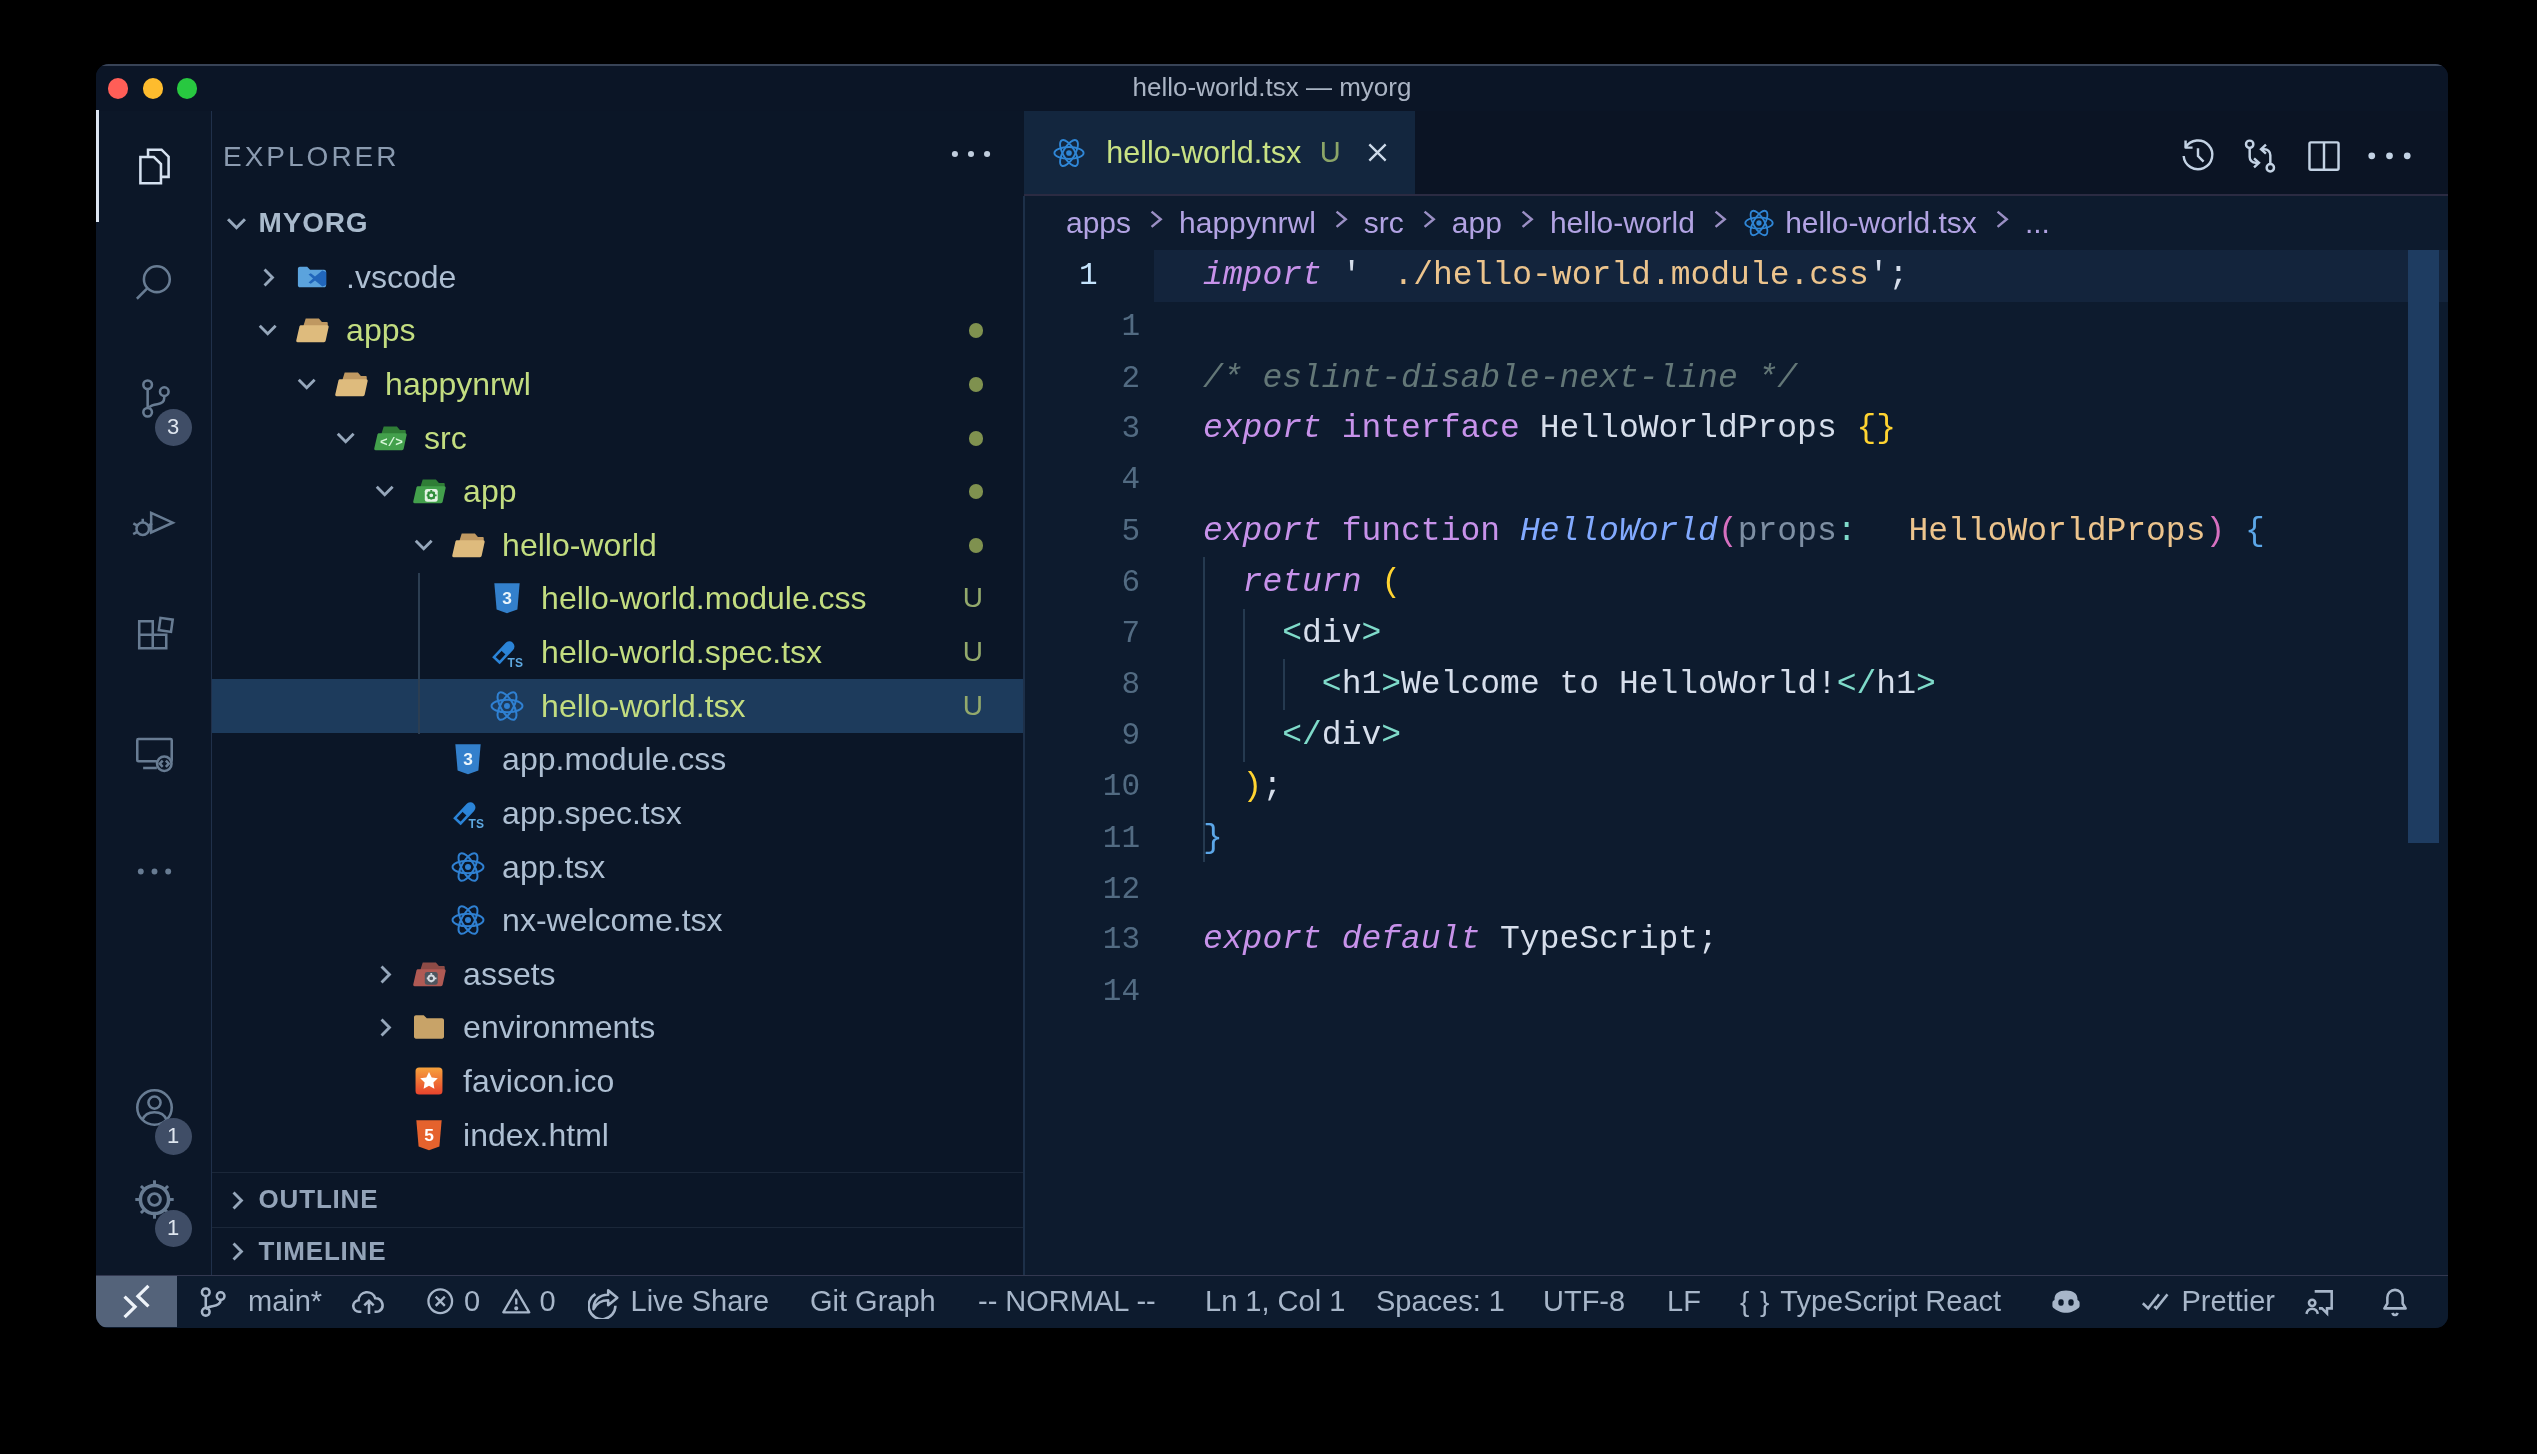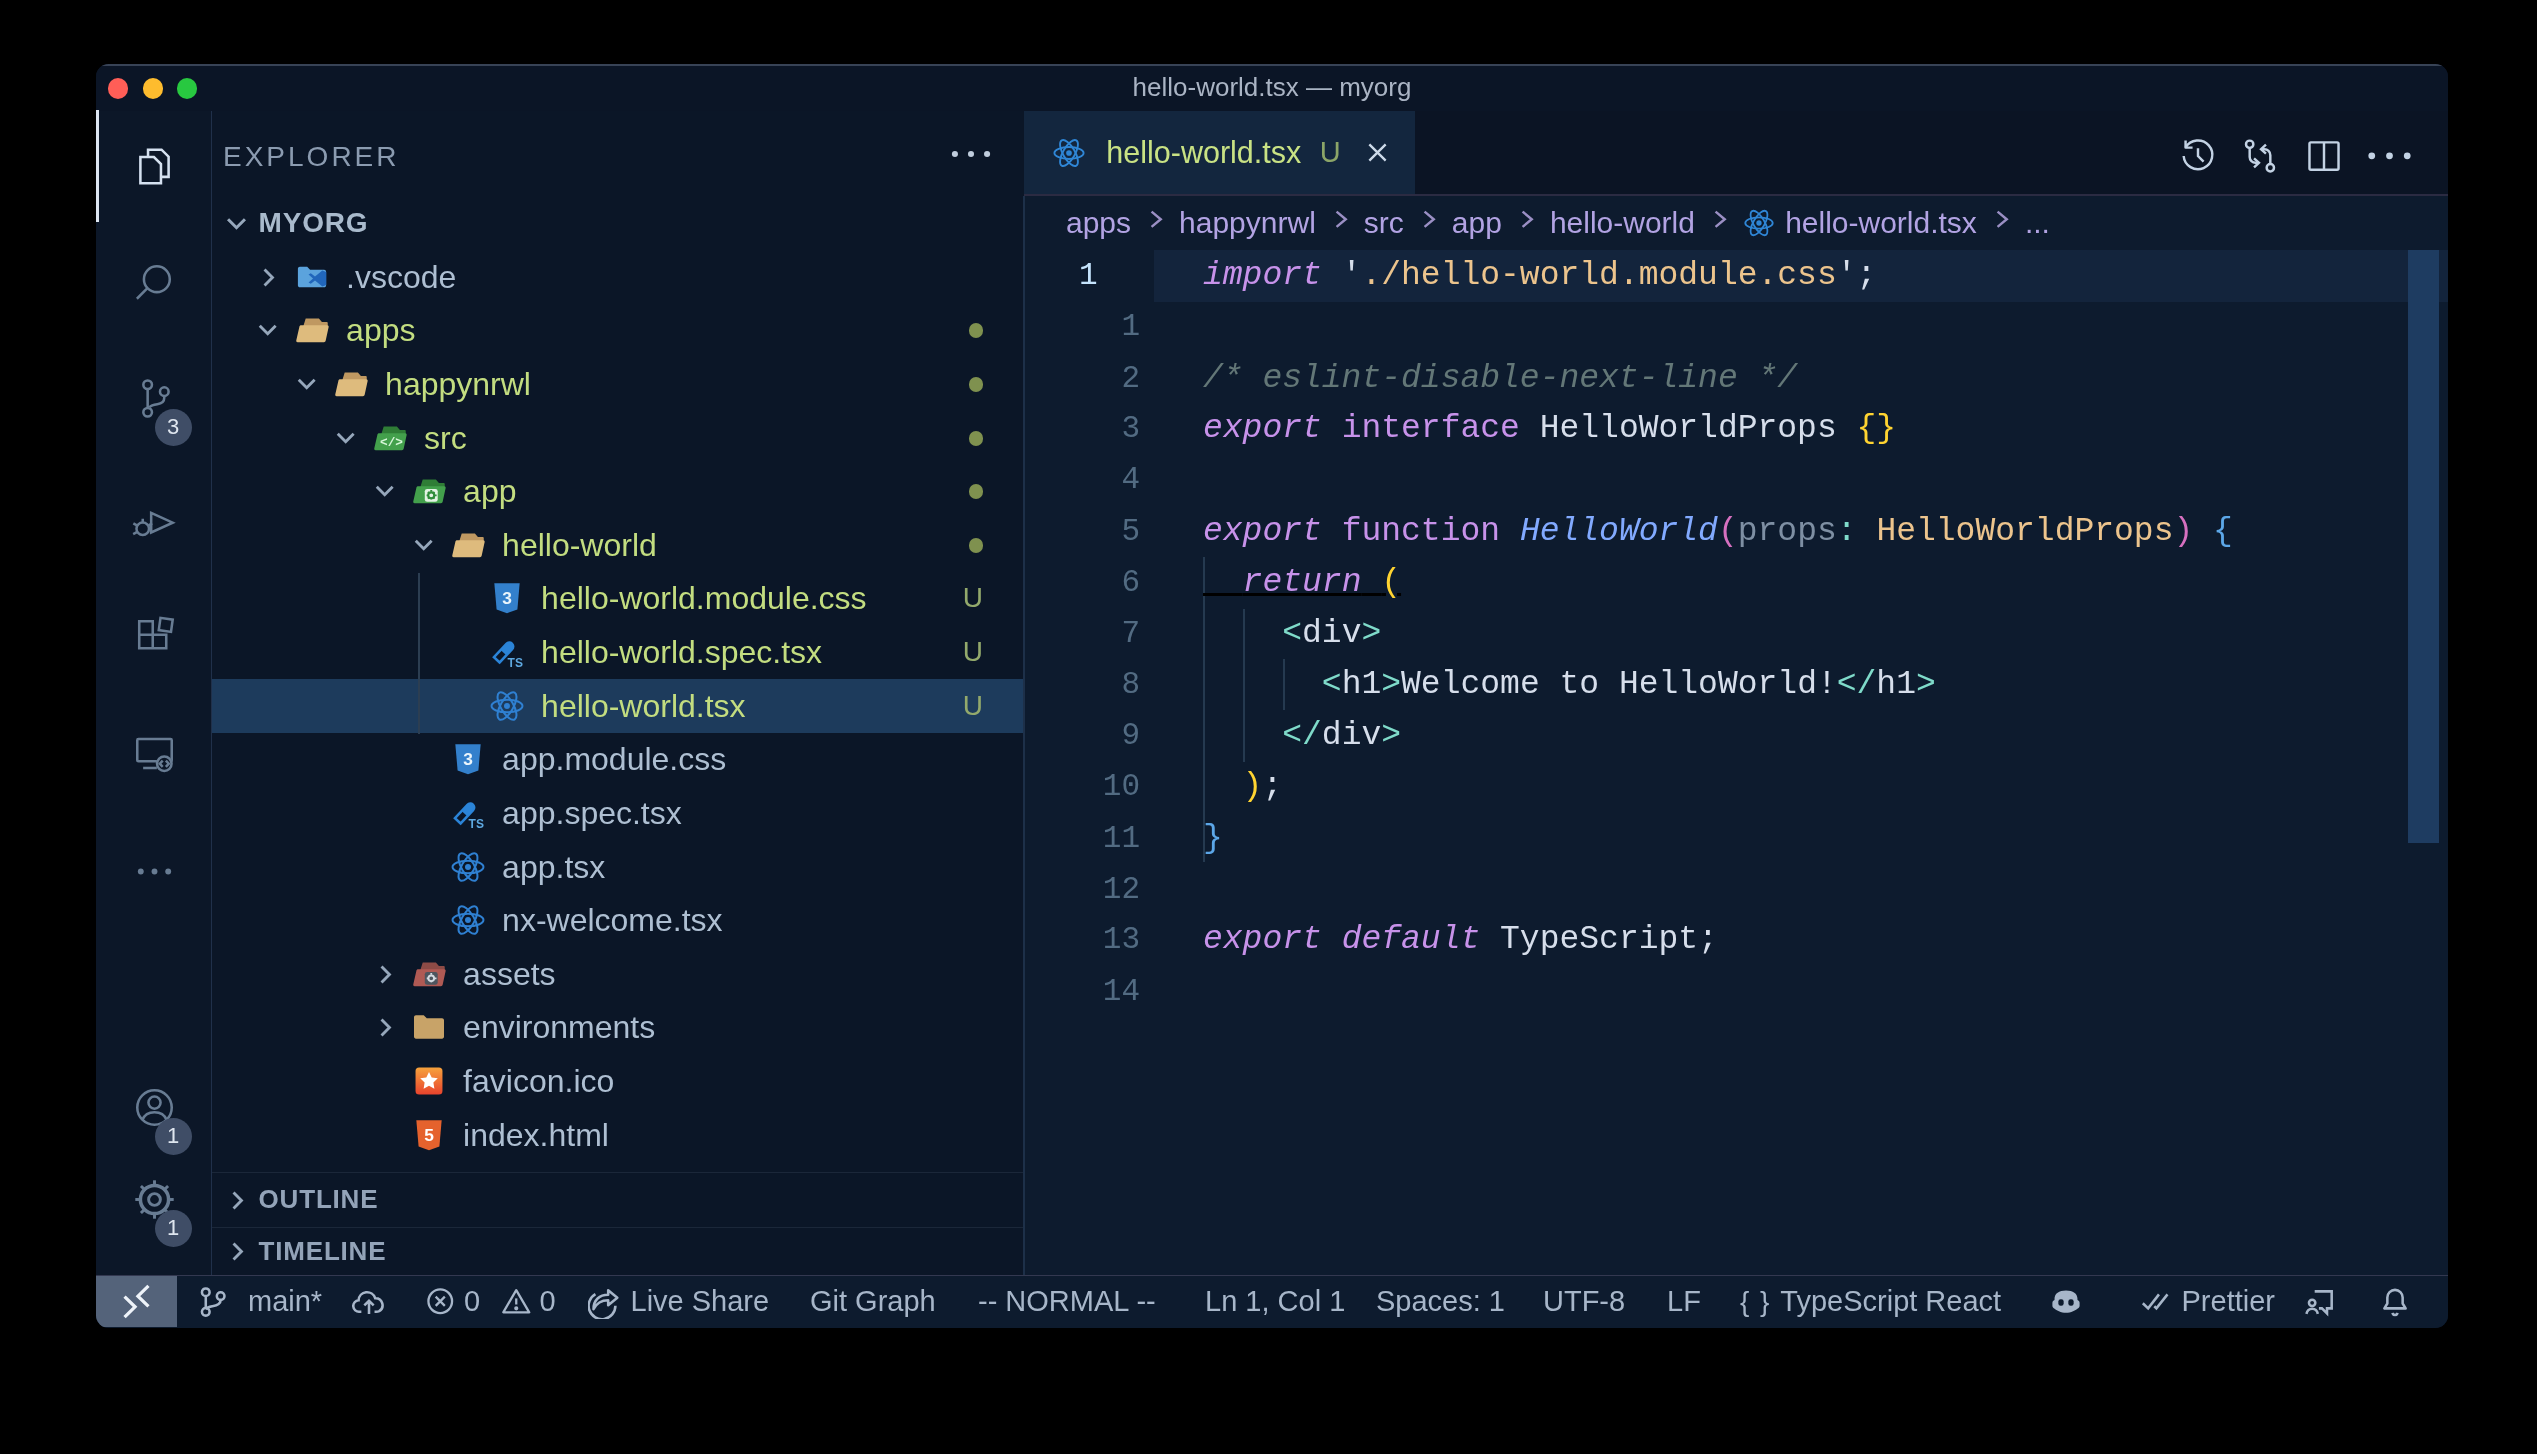--- a/index.html
+++ b/index.html
@@ -39,21 +39,21 @@
   .breadcrumbs { position:absolute; left:0; top:85px; width:1424px; height:54px; display:flex; align-items:center; 
                  color:#b2a3e3; font-size:30px; }
   .code { position:absolute; left:0; top:139px; width:1424px; height:1025px;
           font-family:"Liberation Mono", monospace; font-size:33px; }
   .cline { position:absolute; height:52px; line-height:52px; white-space:pre; }
   .lnum { position:absolute; width:116px; text-align:right; color:#526b82; height:52px; line-height:52px;
           font-family:"Liberation Mono", monospace; font-size:31px; }
   .kw { color:#c792ea; font-style:italic; }
   .kw2 { color:#c792ea; }
   .fg { color:#d6deeb; }
-  .str { color:#ecc48d; }
+  .str { color:#ecc48d;margin-left:32px; }
   .cmt { color:#637777; font-style:italic; }
   .gold { color:#ffd431; }
   .pink { color:#d670c0; }
   .blue { color:#82aaff; font-style:italic; }
   .blue2 { color:#5ca7e8; }
   .teal { color:#7fdbca; }
   .gray { color:#7e8fa3; }
   
   .statusbar { position:absolute; left:0; top:1211px; width:2352px; height:53px; background:#0d1b2e;
                border-top:1.7px solid #333850; color:#a7b6c9; font-size:29px; }
@@ -533,21 +533,21 @@
       <div class="lnum" style="top:511px;">10</div>
       <div class="lnum" style="top:563px;">11</div>
       <div class="lnum" style="top:614px;">12</div>
       <div class="lnum" style="top:664px;">13</div>
       <div class="lnum" style="top:716px;">14</div>
 
       <div class="cline" style="left:179px; top:0;"><span class="kw">import</span><span class="fg"> '</span><span class="str">./hello-world.module.css</span><span class="fg">';</span></div>
       <div class="cline" style="left:179px; top:103px;"><span class="cmt">/* eslint-disable-next-line */</span></div>
       <div class="cline" style="left:179px; top:153px;"><span class="kw">export</span><span class="fg"> </span><span class="kw2">interface</span><span class="fg"> HelloWorldProps </span><span class="gold">{}</span></div>
       <div class="cline" style="left:179px; top:256px;"><span class="kw">export</span><span class="fg"> </span><span class="kw2">function</span><span class="fg"> </span><span class="blue">HelloWorld</span><span class="pink">(</span><span class="gray">props</span><span class="teal">:</span><span class="fg"> </span><span class="str">HelloWorldProps</span><span class="pink">)</span><span class="fg"> </span><span class="blue2">{</span></div>
-      <div class="cline" style="left:179px; top:307px;text-decoration:underline;"><span class="fg">  </span><span class="kw">return</span><span class="fg"> </span><span class="gold">(</span></div>
+      <div class="cline" style="left:179px; top:307px;"><span class="fg">  </span><span class="kw">return</span><span class="fg"> </span><span class="gold">(</span></div>
       <div class="cline" style="left:179px; top:358px;"><span class="fg">    </span><span class="teal">&lt;</span><span class="fg">div</span><span class="teal">&gt;</span></div>
       <div class="cline" style="left:179px; top:409px;"><span class="fg">      </span><span class="teal">&lt;</span><span class="fg">h1</span><span class="teal">&gt;</span><span class="fg">Welcome to HelloWorld!</span><span class="teal">&lt;/</span><span class="fg">h1</span><span class="teal">&gt;</span></div>
       <div class="cline" style="left:179px; top:460px;"><span class="fg">    </span><span class="teal">&lt;/</span><span class="fg">div</span><span class="teal">&gt;</span></div>
       <div class="cline" style="left:179px; top:511px;"><span class="fg">  </span><span class="gold">)</span><span class="fg">;</span></div>
       <div class="cline" style="left:179px; top:563px;"><span class="blue2">}</span></div>
       <div class="cline" style="left:179px; top:664px;"><span class="kw">export</span><span class="fg"> </span><span class="kw">default</span><span class="fg"> TypeScript;</span></div>
     </div>
 
     <div class="abs" style="left:1384px; top:139px; width:30.5px; height:593px; background:#1e3c61;"></div>
   </div>

